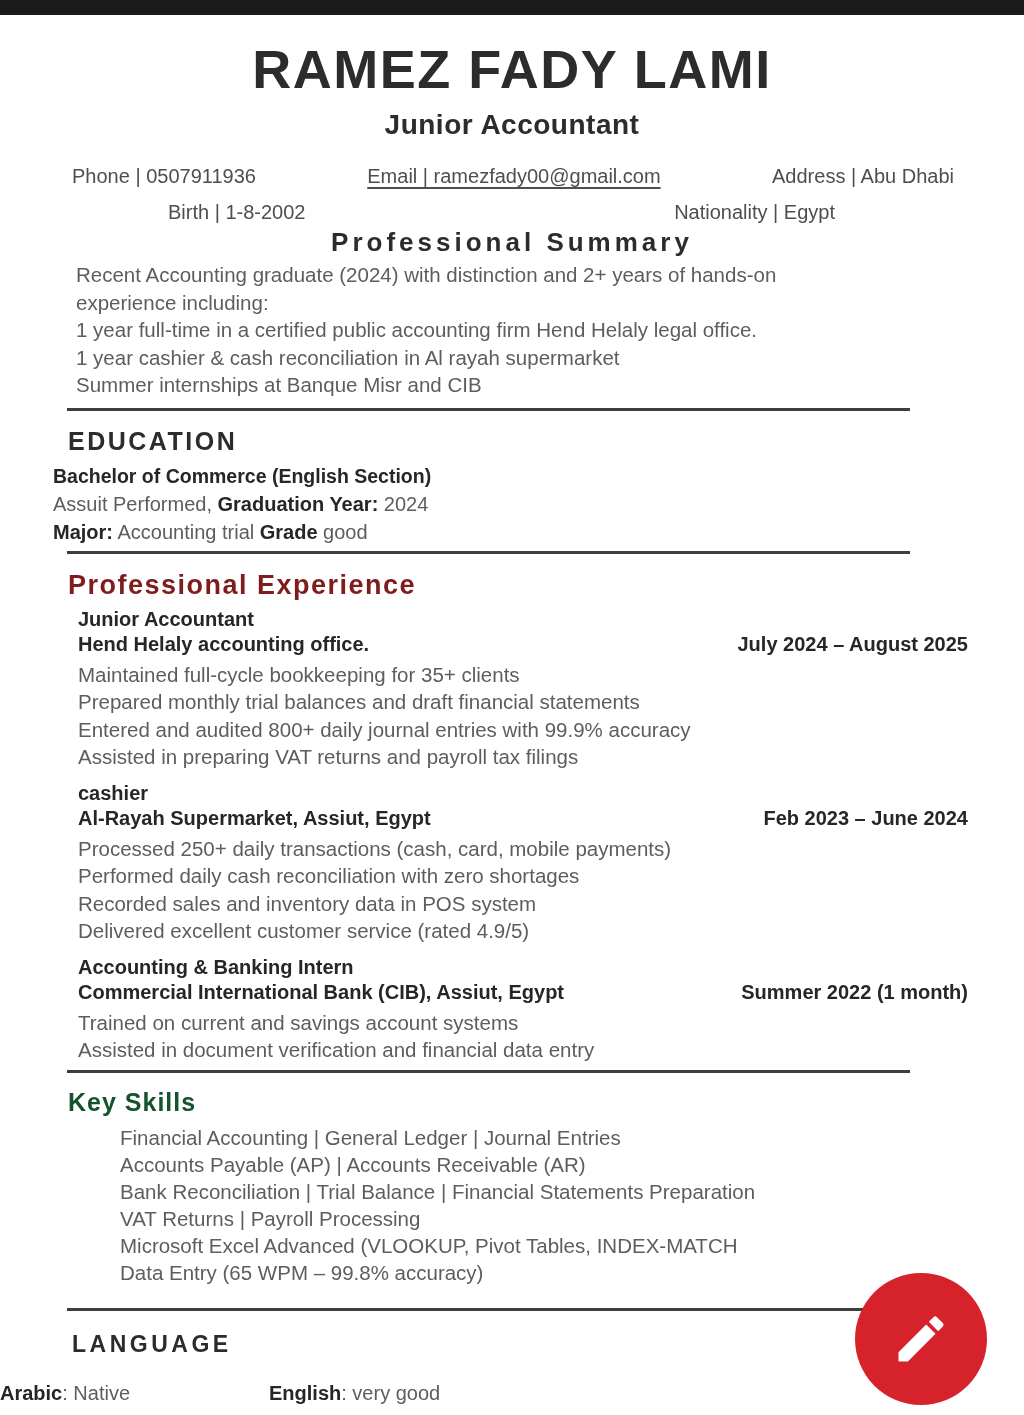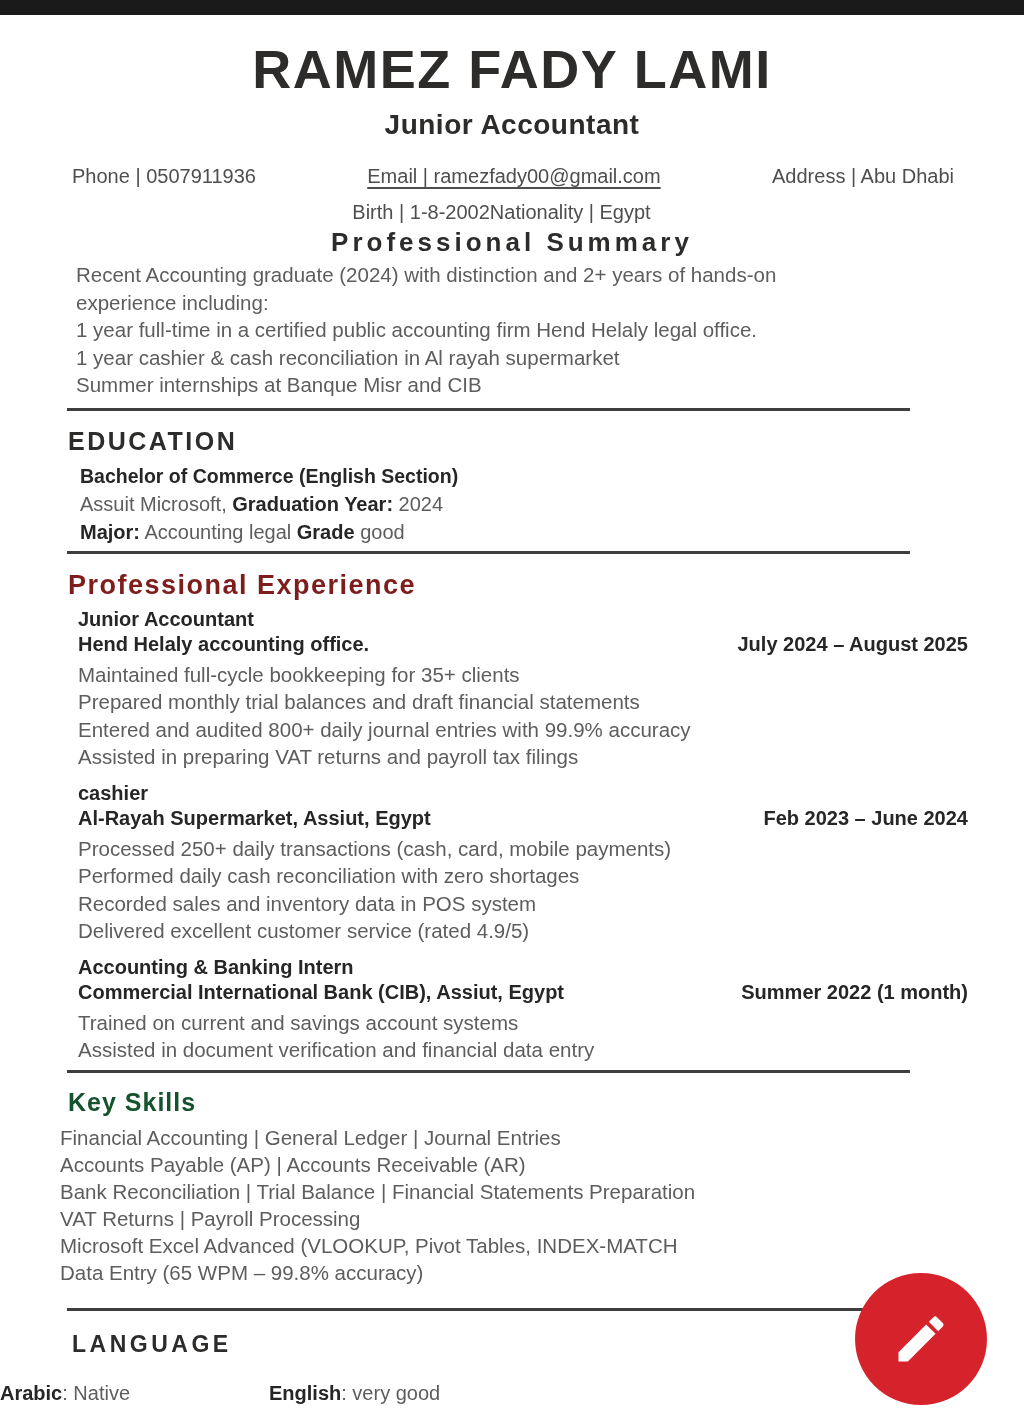--- a/index.html
+++ b/index.html
@@ -20,21 +20,21 @@
     text-align:center; font-size:28px; font-weight:700;
     letter-spacing:0.5px; color:#2d2c2b; margin-top:10px; line-height:34px;
   }
 
   .contact-row1 {
     display:flex; justify-content:space-between; align-items:baseline;
     padding:0 70px 0 72px; margin-top:21px;
     font-size:20px; color:#4e4e4e; line-height:26px;
   }
   .contact-row2 {
-    display:flex; justify-content:center; align-items:baseline;
+    display:flex; justify-content:space-between; align-items:baseline;
     padding:0 189px 0 168px; margin-top:10px;
     font-size:20px; color:#4e4e4e; line-height:26px;
   }
   .email-link { text-decoration:underline; text-underline-offset:4px; cursor:pointer; }
 
   .center-heading {
     text-align:center; font-size:26px; font-weight:700; letter-spacing:4px;
     color:#2d2c2b; margin-top:2px; line-height:30px;
   }
   .summary-block { padding:0 76px; margin-top:4px; }
@@ -42,21 +42,21 @@
 
   .rule {
     border:none; border-top:3px solid #3e3e3e;
     width:843px; margin:9px 0 0 67px; height:0;
   }
 
   .sec-heading-caps {
     font-size:25px; font-weight:700; letter-spacing:2.5px;
     color:#2d2c2b; padding-left:68px; margin-top:15px; line-height:31px;
   }
-  .edu-block { padding-left:80px; }
+  .edu-block { padding-left:53px; }
   .edu-degree { font-size:19.5px; font-weight:700; color:#262626; margin-top:6px; line-height:26px; }
   .edu-line { font-size:20px; color:#5d5d5d; margin-top:2px; line-height:26px; }
   .edu-line b, .lang-item b { color:#262626; font-weight:700; }
   .rule.after-edu { margin-top:6px; }
 
   .exp-heading {
     font-size:27px; font-weight:700; letter-spacing:1.5px;
     color:#7f1d1d; padding-left:68px; margin-top:14px; line-height:34px;
   }
   .job { margin-top:5px; }
@@ -68,21 +68,21 @@
   }
   .job-company { font-size:20px; font-weight:700; color:#262626; }
   .job-dates { font-size:20px; font-weight:700; color:#262626; }
   .job-bullets { padding-left:78px; margin-top:4px; }
   .job-bullets .body-line { line-height:27.5px; }
 
   .skills-heading {
     font-size:25px; font-weight:700; letter-spacing:1px;
     color:#14532d; padding-left:68px; margin-top:14px; line-height:31px;
   }
-  .skills-block { padding-left:60px; margin-top:6px; }
+  .skills-block { padding-left:120px; margin-top:6px; }
   .skills-block .body-line { line-height:27px; }
   .rule.before-lang { margin-top:22px; }
 
   .lang-heading {
     font-size:23px; font-weight:700; letter-spacing:3.5px;
     color:#2d2c2b; padding-left:72px; margin-top:18px; line-height:30px;
   }
   .lang-row { display:flex; margin-top:22px; font-size:20px; color:#5d5d5d; line-height:25px; }
   .lang-item:first-child { width:269px; }
 
@@ -119,22 +119,22 @@
   <div class="body-line">1 year full-time in a certified public accounting firm Hend Helaly legal office.</div>
   <div class="body-line">1 year cashier &amp; cash reconciliation in Al rayah supermarket</div>
   <div class="body-line">Summer internships at Banque Misr and CIB</div>
 </div>
 
 <hr class="rule">
 
 <h3 class="sec-heading-caps">EDUCATION</h3>
 <div class="edu-block">
   <div class="edu-degree">Bachelor of Commerce (English Section)</div>
-  <div class="edu-line"><span>Assuit Microsoft, </span><b>Graduation Year:</b><span> 2024</span></div>
-  <div class="edu-line"><b>Major:</b><span> Accounting legal </span><b>Grade</b><span> good</span></div>
+  <div class="edu-line"><span>Assuit Performed, </span><b>Graduation Year:</b><span> 2024</span></div>
+  <div class="edu-line"><b>Major:</b><span> Accounting trial </span><b>Grade</b><span> good</span></div>
 </div>
 
 <hr class="rule after-edu">
 
 <h3 class="exp-heading">Professional Experience</h3>
 
 <div class="job">
   <div class="job-title">Junior Accountant</div>
   <div class="job-row">
     <span class="job-company">Hend Helaly accounting office.</span>

